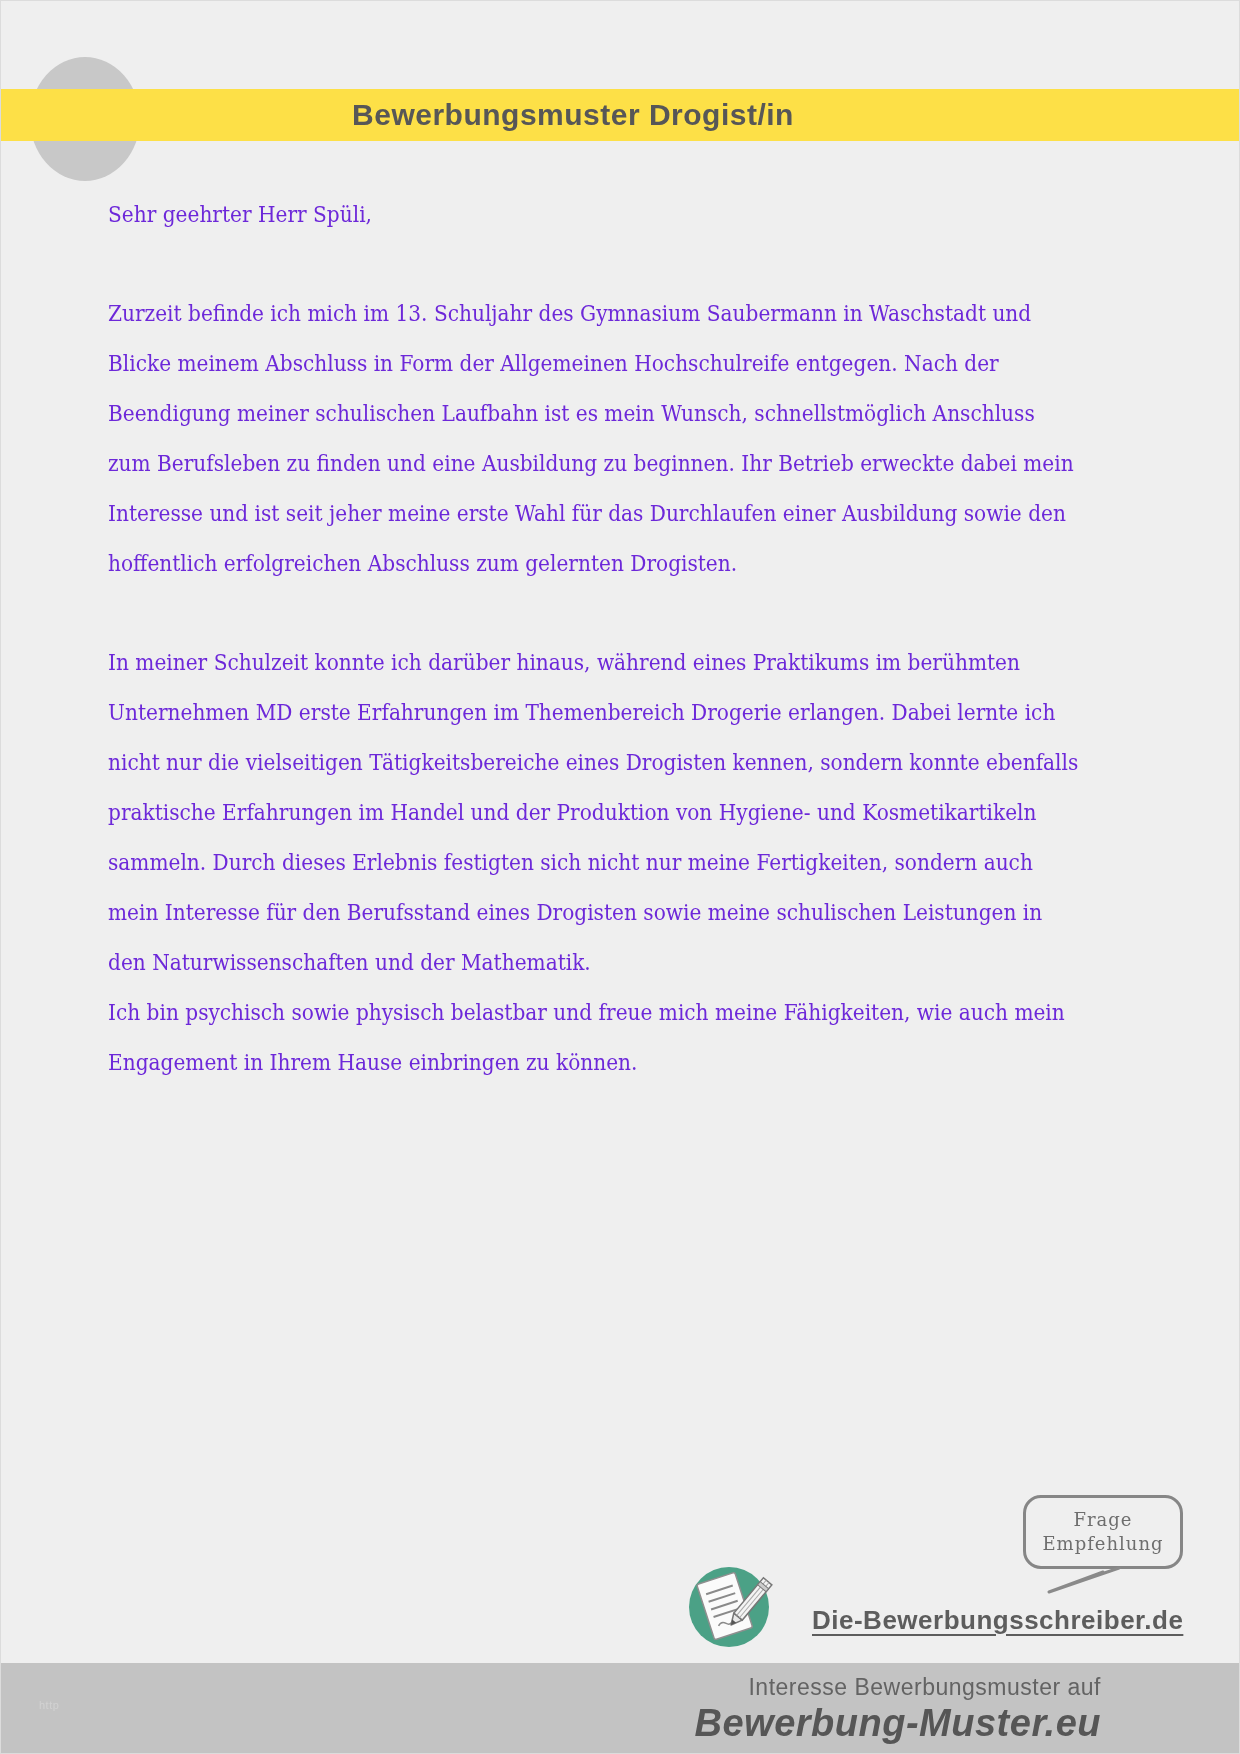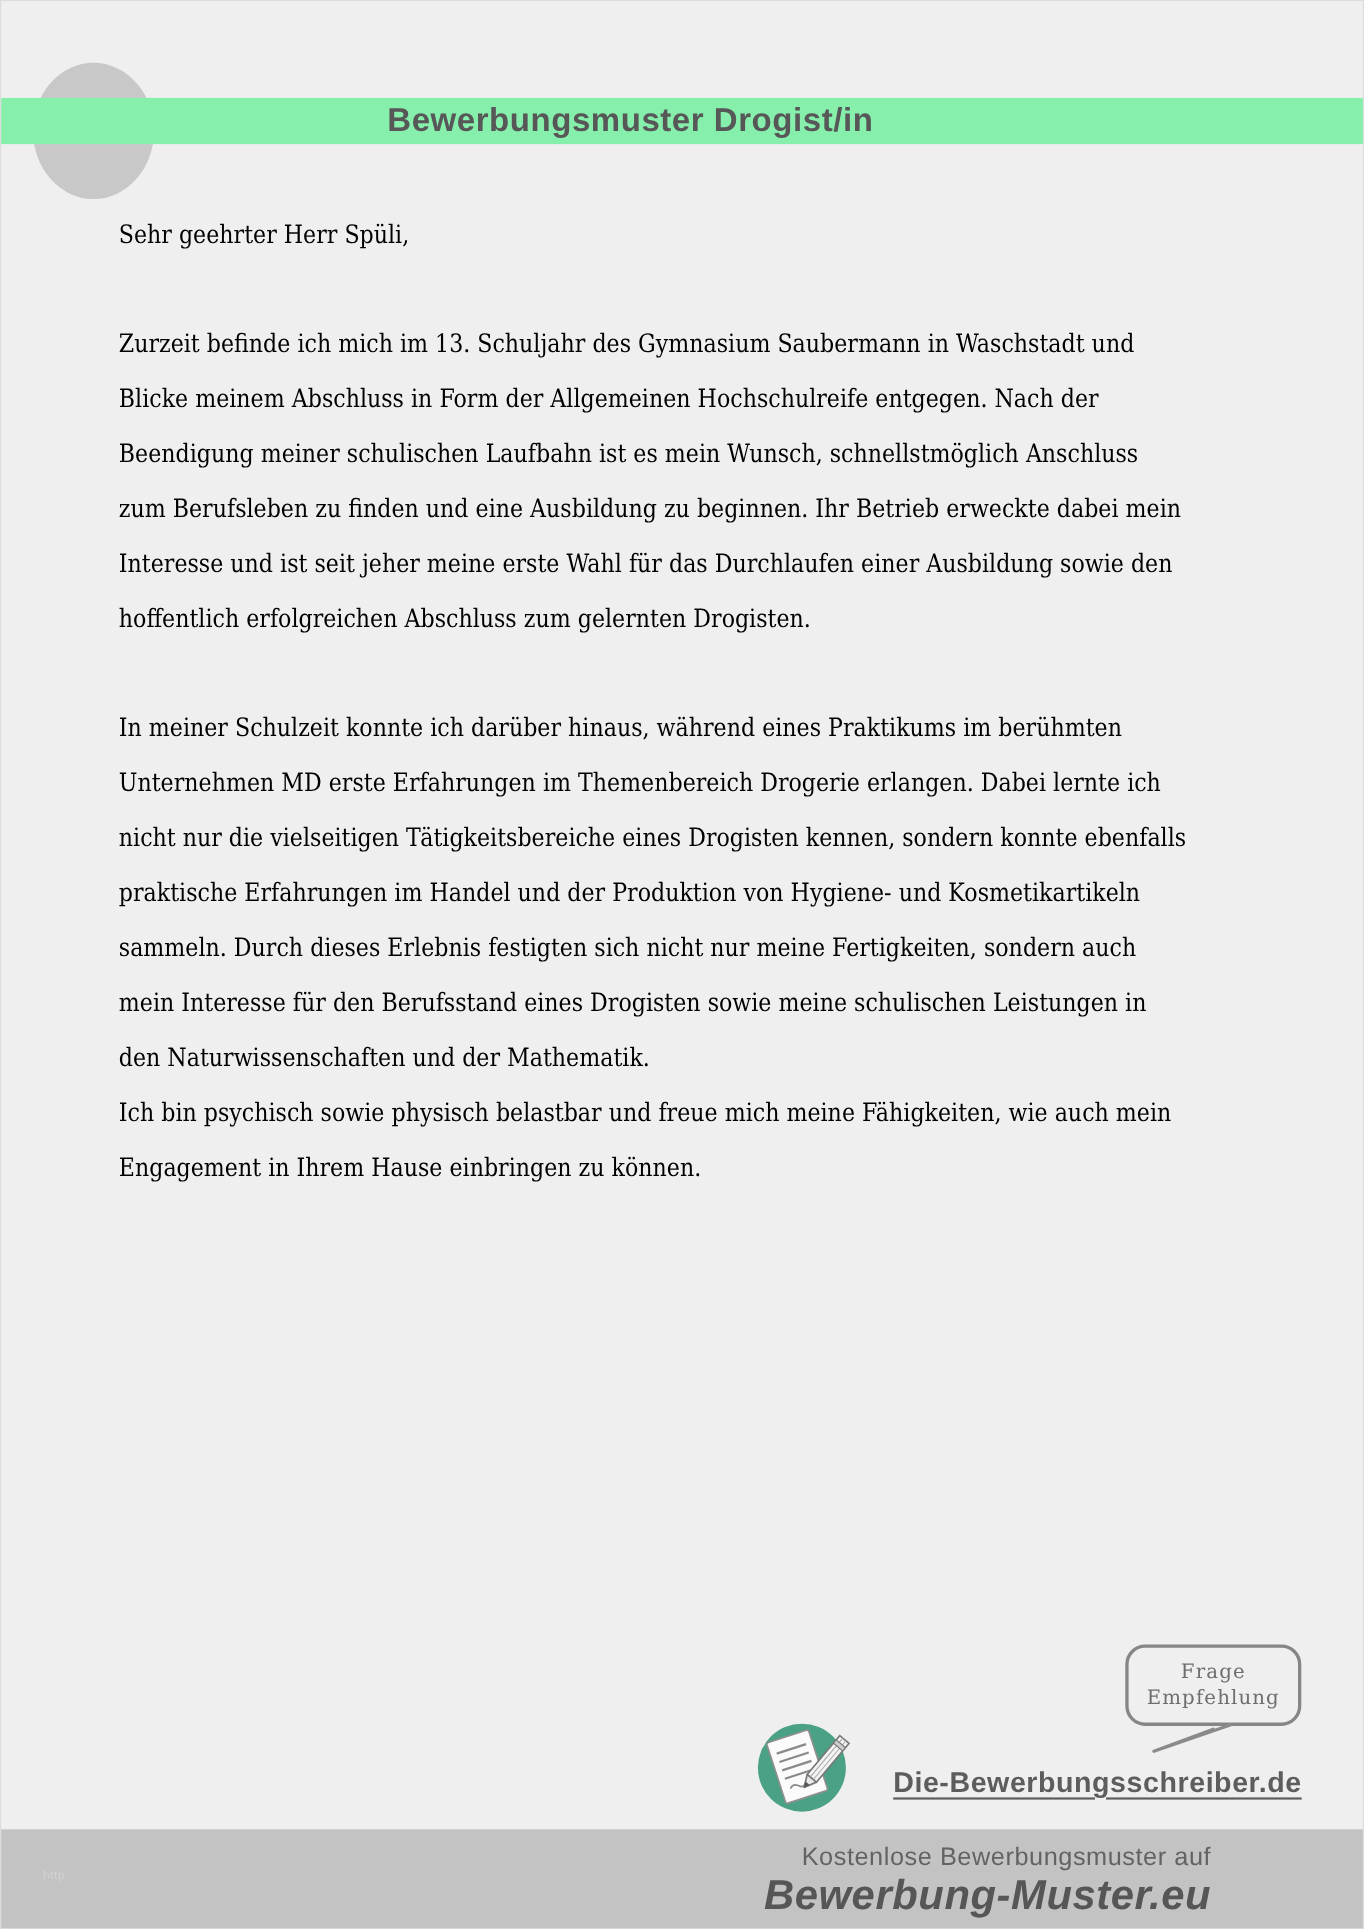--- a/index.html
+++ b/index.html
@@ -7,38 +7,38 @@
   .page{
     position:relative;width:1240px;height:1754px;
     background:#efefef;
     box-sizing:border-box;
     border:1px solid #dcdcdc;
     font-family:"Liberation Sans",sans-serif;
     overflow:hidden;
   }
   
   .header-bar{
-    position:absolute;left:0;top:88px;width:1240px;height:42px;
-    background:#86efac;
+    position:absolute;left:0;top:88px;width:1240px;height:52px;
+    background:#fde047;
     display:flex;align-items:center;justify-content:center;
     padding-right:96px;box-sizing:border-box;
   }
   .header-title{
     font-family:"Liberation Sans",sans-serif;
     font-weight:bold;font-size:30px;letter-spacing:.5px;color:#575757;
   }
   .header-circle{
     position:absolute;left:29px;top:56px;width:110px;height:124px;
     background:#c8c8c8;border-radius:50%;
   }
   
   .letter{
     position:absolute;left:107px;top:188px;width:1030px;
     font-family:"DejaVu Serif",serif;
-    font-size:23px;color:#000000;
+    font-size:23px;color:#6d28d9;
   }
   .para + .para, .closing-block{margin-top:49px;}
   .line{
     line-height:50px;white-space:nowrap;
     transform:scaleX(0.875);transform-origin:0 50%;
   }
   
   .bubble{
     position:absolute;left:1022px;top:1494px;width:160px;height:74px;
     border:3px solid #868686;border-radius:18px;
@@ -137,18 +137,18 @@
       <rect x="11" y="-5.5" width="46" height="11" fill="#f4f4f4" stroke="#777777" stroke-width="1.5"></rect>
       <line x1="11" y1="-1.8" x2="57" y2="-1.8" stroke="#aaaaaa" stroke-width="1"></line>
       <line x1="11" y1="1.8" x2="57" y2="1.8" stroke="#aaaaaa" stroke-width="1"></line>
       <rect x="48" y="-5.5" width="4" height="11" fill="#cccccc" stroke="#777777" stroke-width="1"></rect>
     </g>
   </svg>
 
   <a class="reco-link" href="#">Die-Bewerbungsschreiber.de</a>
 
   <div class="footer-bar">
-    <span class="footer-tagline">Kostenlose Bewerbungsmuster auf</span>
+    <span class="footer-tagline">Interesse Bewerbungsmuster auf</span>
     <span class="footer-site">Bewerbung-Muster.eu</span>
   </div>
   <span class="footer-watermark">http</span>
 
 </div>
 
 </body></html>

